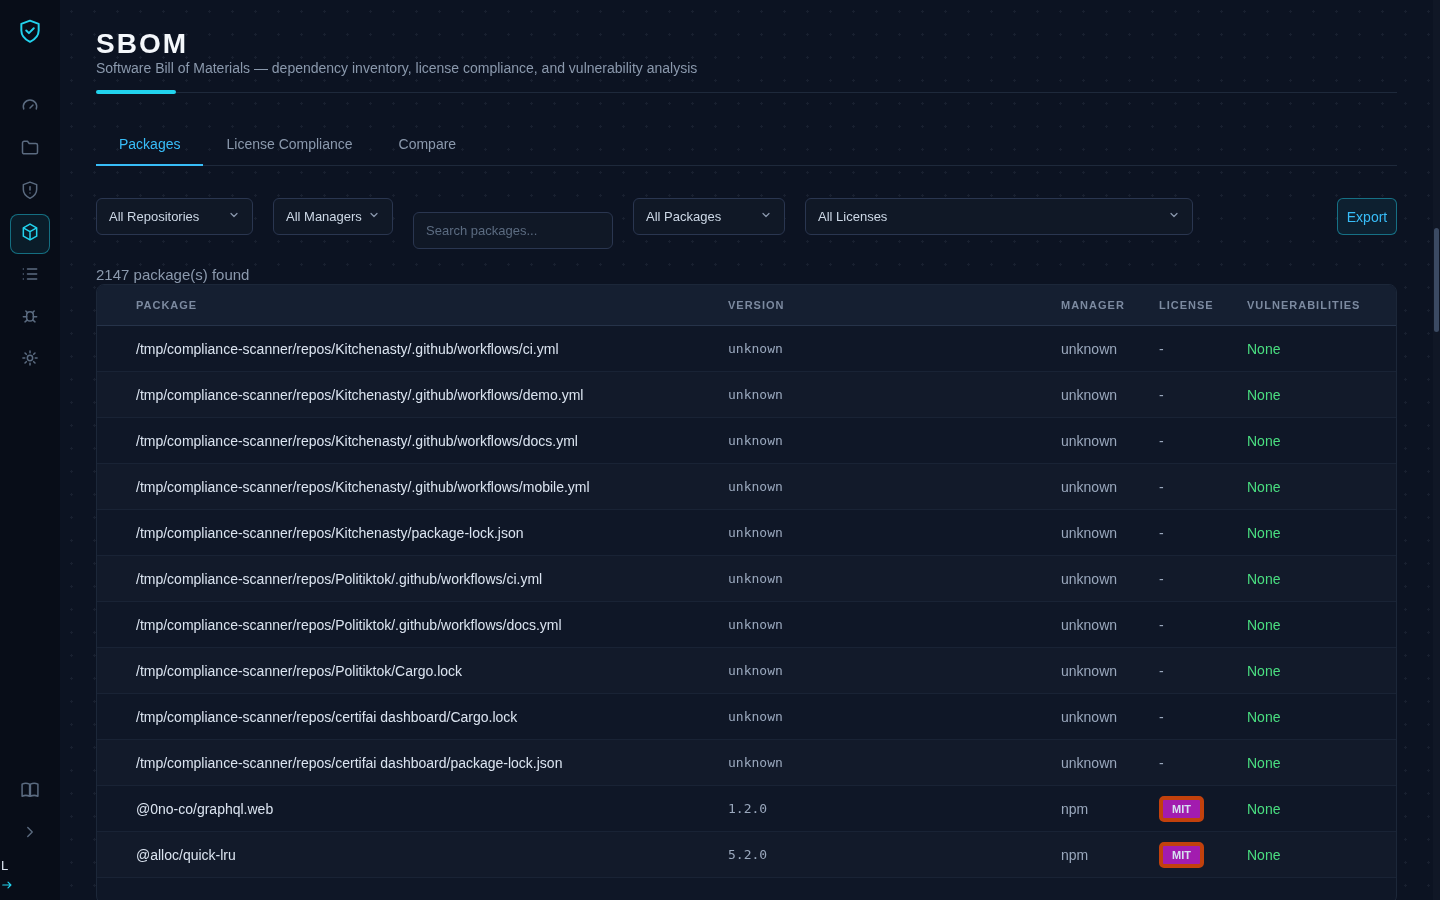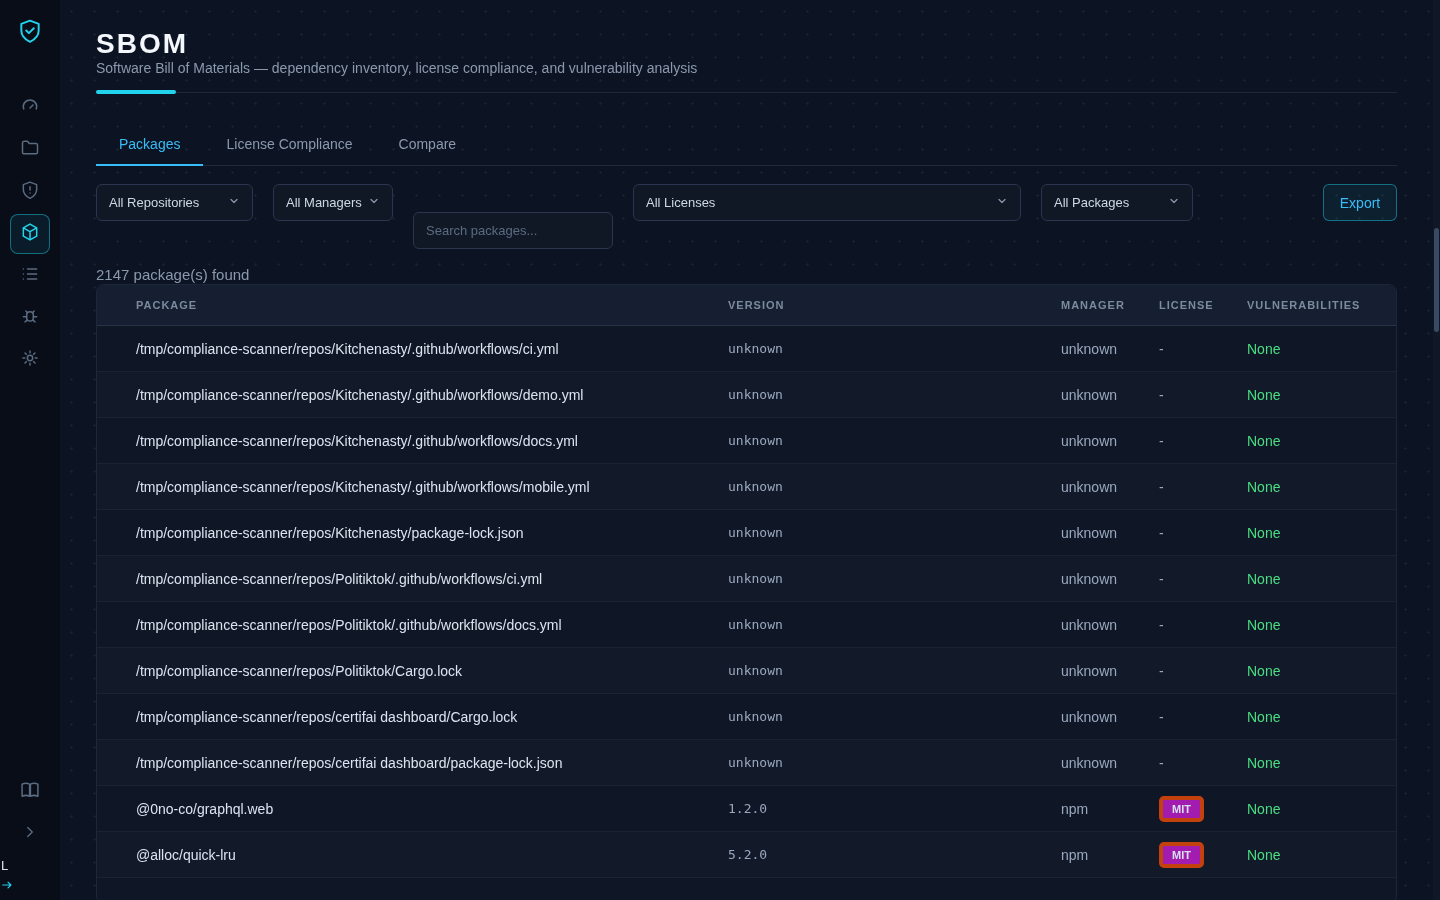--- a/index.html
+++ b/index.html
@@ -67,39 +67,39 @@
   .tab {
     padding: 0 23px; height: 42px; display: flex; align-items: center;
     font-size: 14px; color: #8b99ad; cursor: pointer; position: relative;
   }
   .tab.active { color: #38bdf8; }
   .tab.active::after {
     content: ""; position: absolute; left: 0; right: 0; bottom: -1px; height: 2px; background: #38bdf8;
   }
 
   
-  .filters { display: flex; margin-top: 18px; gap: 20px; }
+  .filters { display: flex; align-items: center; margin-top: 18px; gap: 20px; }
   .select {
     height: 37px; background: #101826; border: 1px solid #2a3650; border-radius: 6px;
     display: flex; align-items: center; justify-content: space-between;
     padding: 0 12px; font-size: 13px; color: #cdd8e6; cursor: pointer;
   }
   .sel-repos { width: 157px; }
   .sel-managers { width: 120px; }
   .sel-packages { width: 152px; }
   .sel-licenses { width: 388px; }
   .search-input {
     width: 200px; height: 37px; background: #101826; border: 1px solid #2a3650; border-radius: 6px;
     padding: 0 12px; font-size: 13px; color: #cdd8e6; outline: none;
     font-family: "Liberation Sans", sans-serif;
     margin-top: 28px;
   }
   .search-input::placeholder { color: #5b6b80; }
   .export-btn {
-    margin-left: auto; width: 74px; height: 37px; border-radius: 6px;
+    margin-left: auto; width: 60px; height: 37px; border-radius: 6px;
     background: rgba(34,211,238,0.07); border: 1px solid rgba(34,211,238,0.45);
     color: #38bdf8; font-size: 14px; cursor: pointer;
     font-family: "Liberation Sans", sans-serif;
   }
 
   .results-count { margin-top: 17px; font-size: 15px; color: #8b99ad; }
 
   
   .table-card {
     margin-top: 1px; background: #0f1727; border: 1px solid #1c2739; border-radius: 8px;
@@ -259,30 +259,30 @@
     </div>
     <div class="select sel-managers">
       <span>All Managers</span>
       <span>
         <svg width="12" height="12" viewBox="0 0 24 24" fill="none" stroke="#8b99ad" stroke-width="2.4" stroke-linecap="round" stroke-linejoin="round">
             <path d="M6 9l6 6 6-6"></path>
           </svg>
       </span>
     </div>
     <input class="search-input" type="text" placeholder="Search packages..." style="">
-    <div class="select sel-licenses">
-      <span>All Licenses</span>
+    <div class="select sel-packages">
+      <span>All Packages</span>
       <span>
         <svg width="12" height="12" viewBox="0 0 24 24" fill="none" stroke="#8b99ad" stroke-width="2.4" stroke-linecap="round" stroke-linejoin="round">
             <path d="M6 9l6 6 6-6"></path>
           </svg>
       </span>
     </div>
-    <div class="select sel-packages">
-      <span>All Packages</span>
+    <div class="select sel-licenses">
+      <span>All Licenses</span>
       <span>
         <svg width="12" height="12" viewBox="0 0 24 24" fill="none" stroke="#8b99ad" stroke-width="2.4" stroke-linecap="round" stroke-linejoin="round">
             <path d="M6 9l6 6 6-6"></path>
           </svg>
       </span>
     </div>
     <button class="export-btn">Export</button>
   </div>
 
   <div class="results-count">2147 package(s) found</div>

